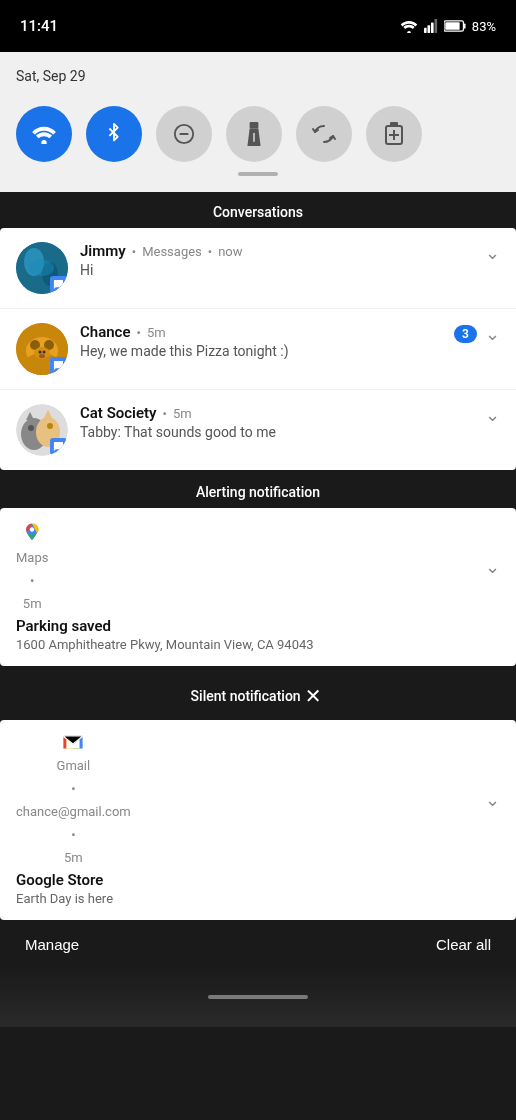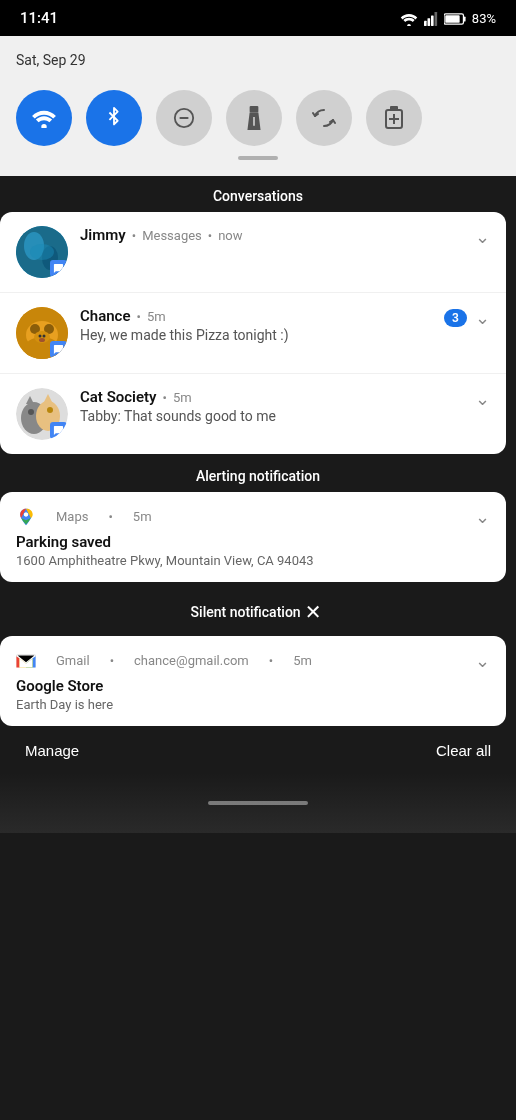--- a/index.html
+++ b/index.html
@@ -8,34 +8,34 @@
       min-height: 1120px;
       background: #1a1a1a;
       font-family: 'Roboto', Arial, sans-serif;
       position: relative;
       overflow: hidden;
     }
 
     
     .status-bar {
       background: #000;
-      height: 36px;
+      height: 52px;
       display: flex;
       align-items: center;
       justify-content: space-between;
       padding: 0 20px;
     }
     .status-time {
       color: #fff;
       font-size: 15px;
       font-weight: 500;
     }
     .status-icons {
       display: flex;
-      align-items: flex-end;
+      align-items: center;
       gap: 6px;
     }
     .status-icons span {
       color: #fff;
       font-size: 13px;
     }
 
     
     .quick-settings {
       background: #f0f0f0;
@@ -97,22 +97,22 @@
       font-size: 20px;
       cursor: pointer;
       background: none;
       border: none;
       padding: 4px;
     }
 
     
     .notification-card {
       background: #fff;
-      margin: 0 10px 2px 0;
-      border-radius: 12px;
+      margin: 0 0 2px 0;
+      border-radius: 4px;
       overflow: hidden;
     }
 
     
     .conv-item {
       display: flex;
       align-items: flex-start;
       padding: 14px 16px;
       border-bottom: 1px solid #f0f0f0;
       position: relative;
@@ -183,21 +183,22 @@
     }
     .notif-header {
       display: flex;
       align-items: center;
       justify-content: space-between;
       margin-bottom: 6px;
     }
     .notif-app-row {
       display: flex;
       align-items: center;
-      gap: 20px;
+      gap: 8px;
+      flex-direction: column;
     }
     .notif-app-name {
       font-size: 13px;
       color: #888;
     }
     .notif-title {
       font-size: 15px;
       font-weight: 600;
       color: #111;
       margin-bottom: 2px;
@@ -370,20 +371,21 @@
       </div>
     </div>
     <div class="conv-content">
       <div class="conv-header">
         <span class="conv-name">Jimmy</span>
         <span class="conv-meta">•</span>
         <span class="conv-meta">Messages</span>
         <span class="conv-meta">•</span>
         <span class="conv-meta">now</span>
       </div>
+      <div class="conv-message">Hi</div>
     </div>
     <div class="conv-right">
       <span class="chevron-down">⌄</span>
     </div>
   </div>
 
   <div class="conv-item">
     <div class="avatar avatar-chance">
       <svg width="52" height="52" viewBox="0 0 52 52">
         <circle cx="26" cy="26" r="26" fill="#c8860a"></circle>

